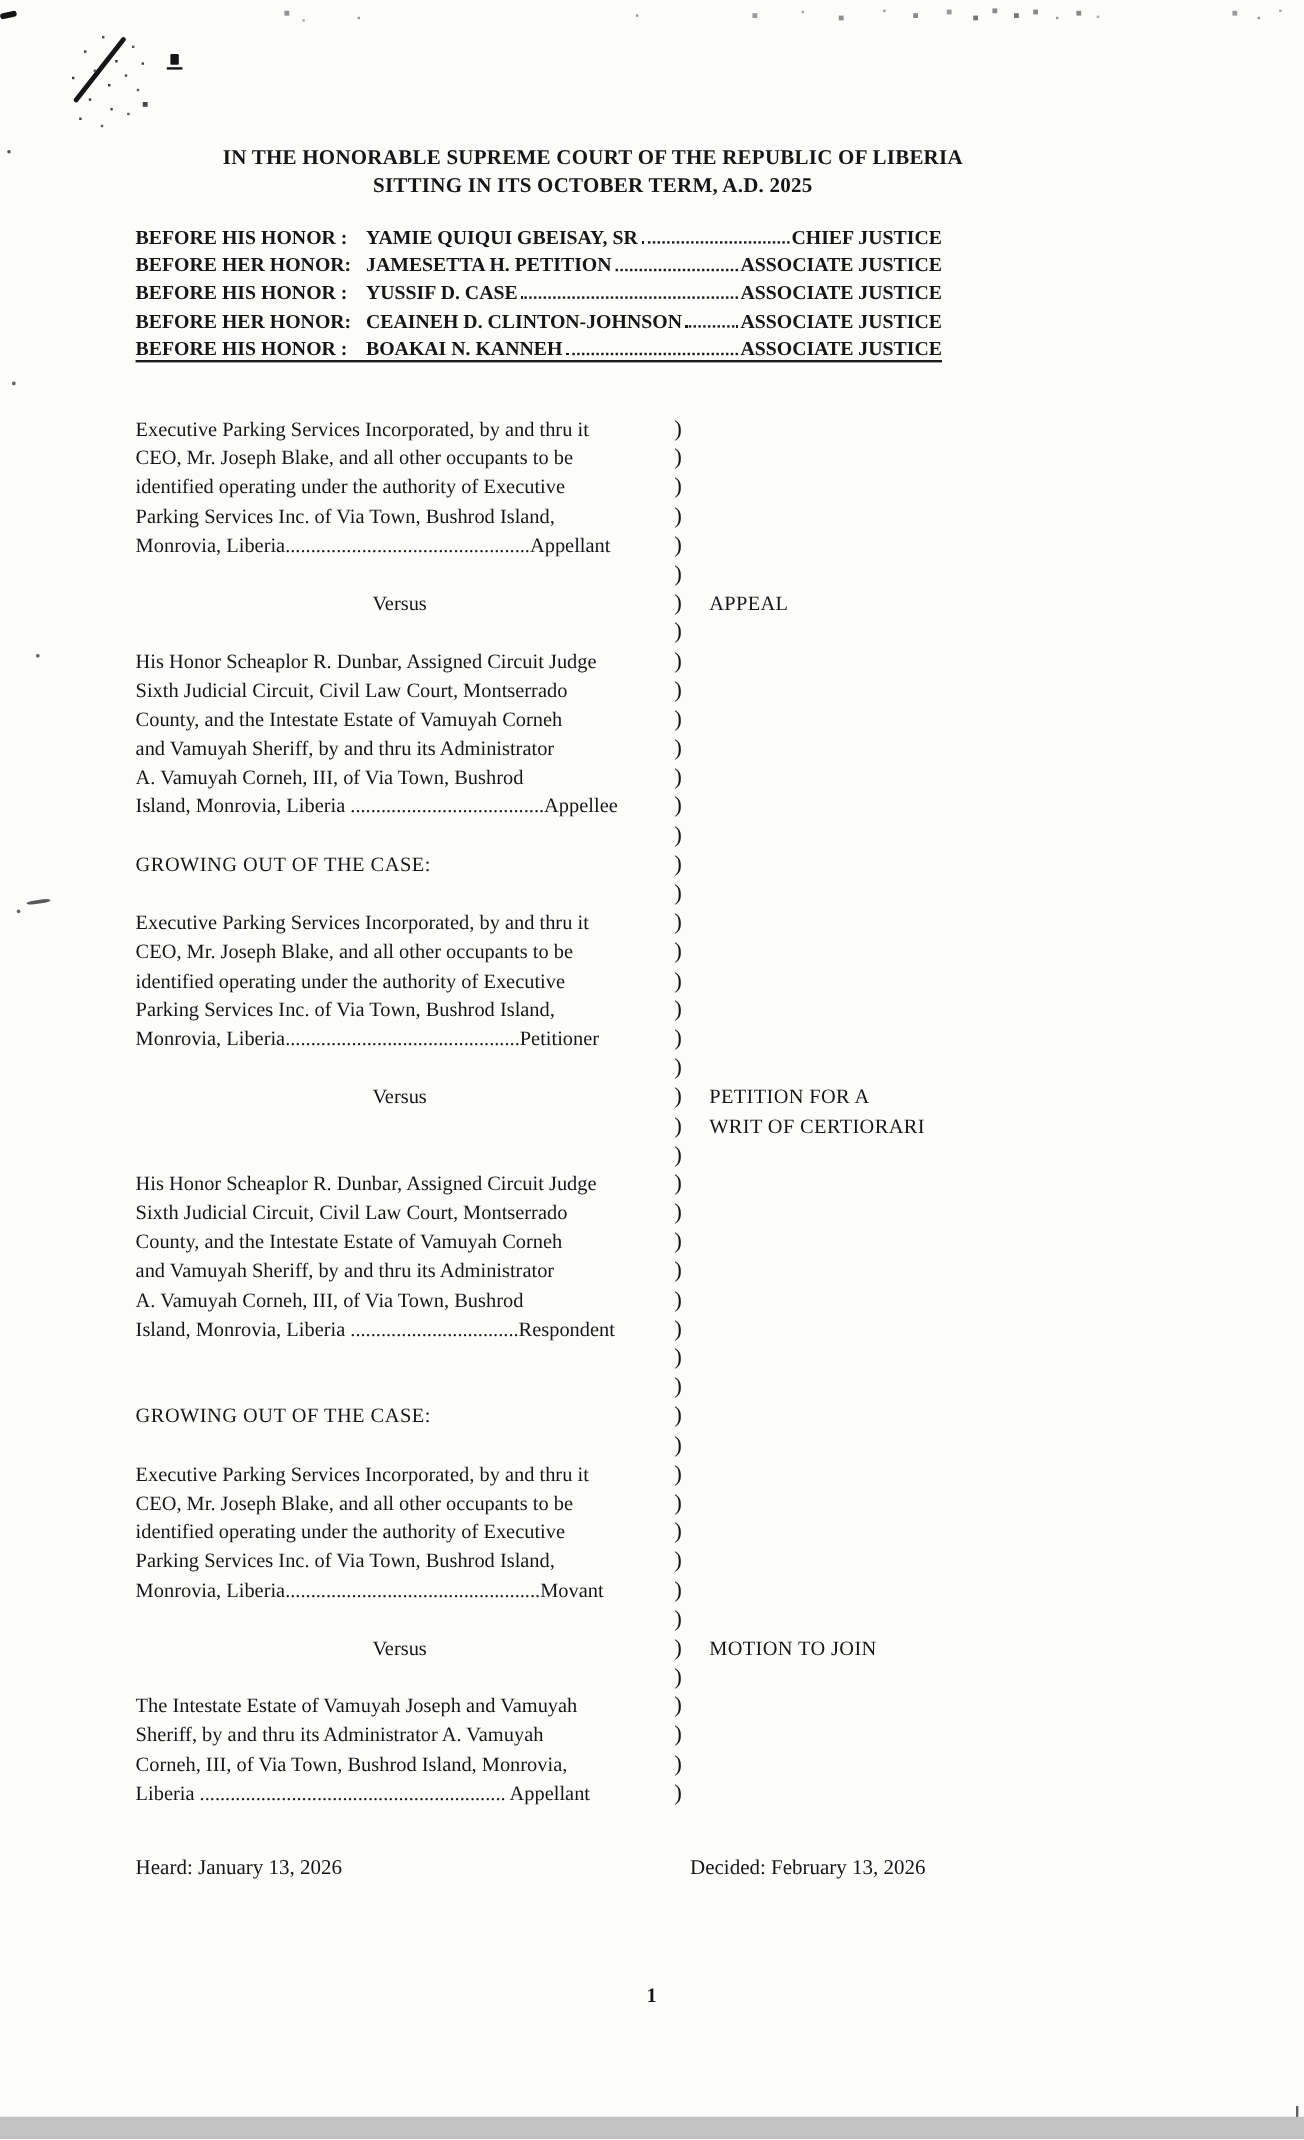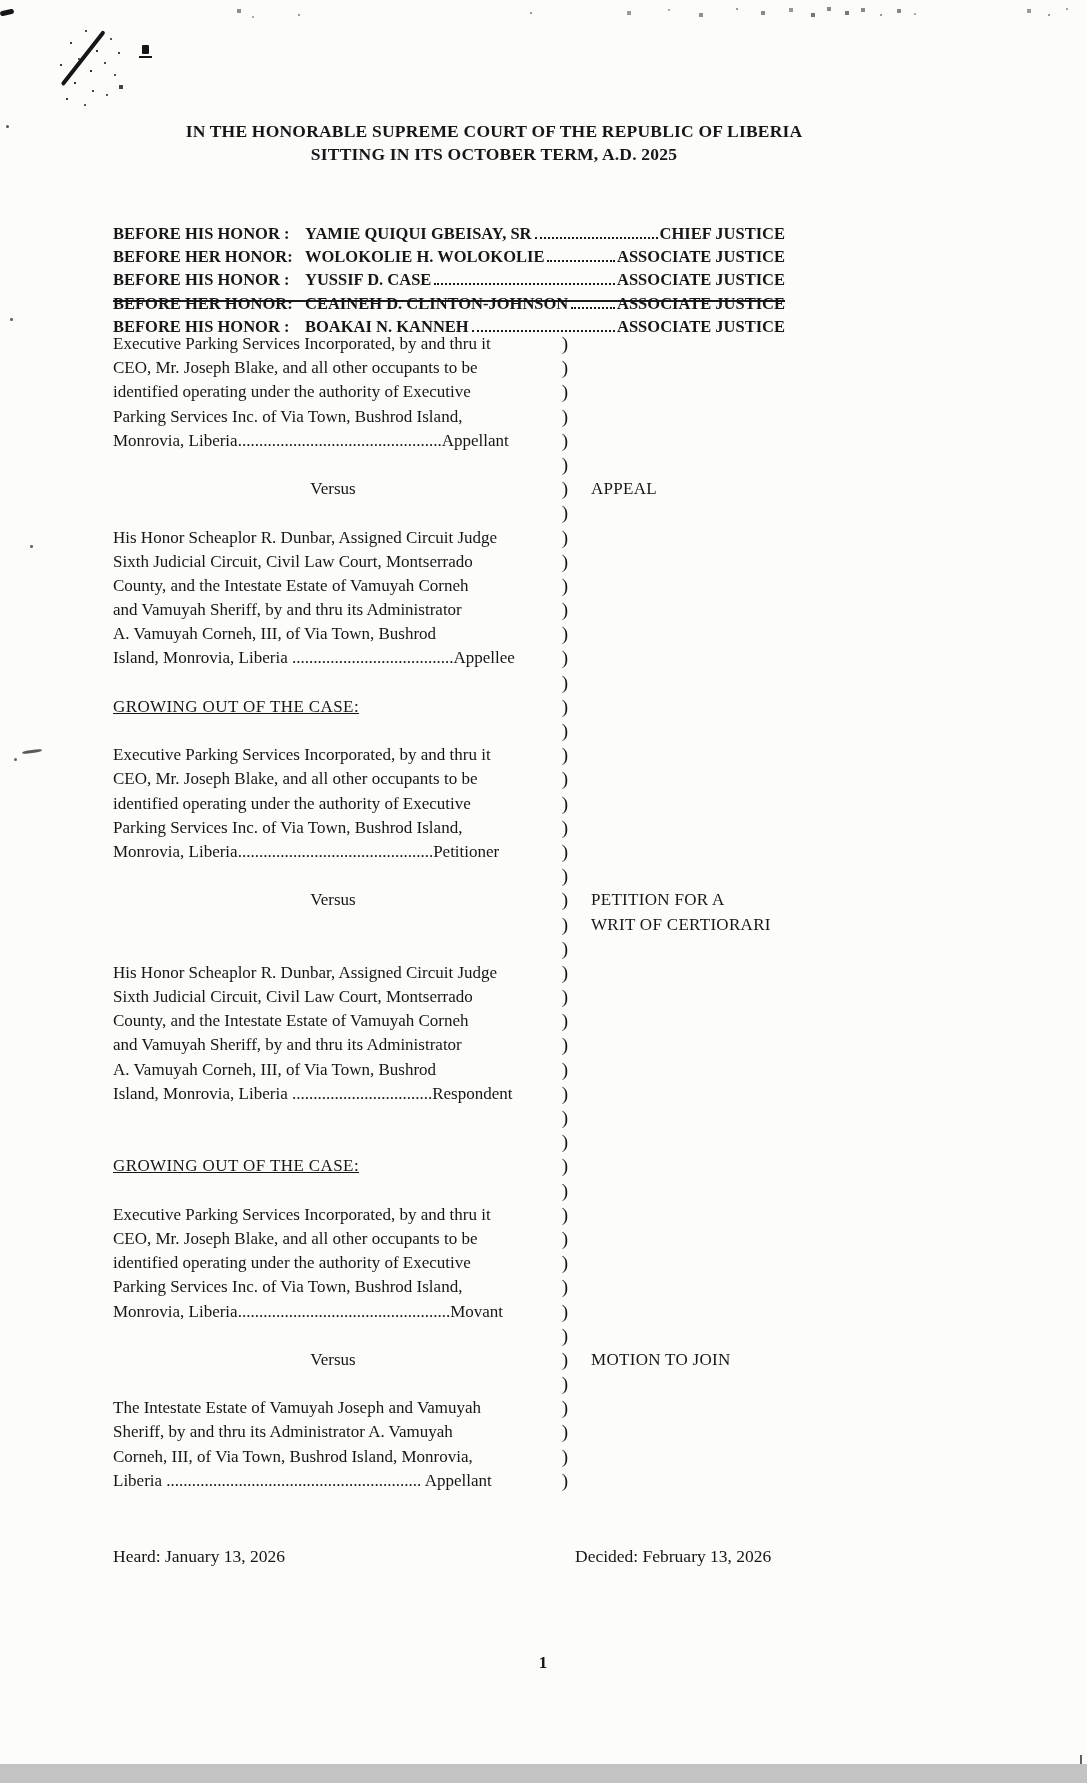--- a/index.html
+++ b/index.html
@@ -9,32 +9,32 @@
     background:#fcfcfb; color:#161616;
     font-family:"Liberation Serif", serif;
     overflow:hidden;
   }
   
   .header { position:absolute; left:113px; top:120px; width:762px; text-align:center;
             font-size:17.5px; line-height:23px; letter-spacing:.2px; font-weight:bold; }
   
   .bench { position:absolute; left:113px; top:186px; width:672px; font-size:16.5px; font-weight:bold; }
   .bench-row { display:flex; align-items:baseline; height:23.2px; line-height:23.2px; white-space:nowrap; }
-  .bench-row .prefix { width:192px; flex:none;margin-top:36px; }
+  .bench-row .prefix { width:192px; flex:none; }
   .bench-row .dots { flex:1; border-bottom:2.5px dotted #1b1b1b; margin:0 2px 5px 3px; min-width:10px; }
   .bench-row .title { flex:none; }
   .bench-row.underlined { border-bottom:2.5px solid #1b1b1b; }
   
-  .captions { position:absolute; left:113px; top:332px; width:920px; font-size:17px; }
+  .captions { position:absolute; left:113px; top:346px; width:920px; font-size:17px; }
   .cap-row { display:grid; grid-template-columns:440px 24px auto; height:24.2px; line-height:24.2px; }
   .cap-row .txt { white-space:nowrap; overflow:hidden; }
   .cap-row.versus .txt { text-align:center; overflow:visible; }
   .cap-row .paren { text-align:center; font-size:19px; }
   .cap-row .lbl { padding-left:14px; white-space:nowrap; letter-spacing:.3px; }
-  .cap-row.heading .txt span { border-bottom:2.3px solid #161616; letter-spacing:.4px; padding-bottom:18px;text-decoration:underline; }
+  .cap-row.heading .txt span { border-bottom:2.3px solid #161616; letter-spacing:.4px; padding-bottom:18px; }
   
   .footer { position:absolute; left:113px; top:1546px; width:760px; display:flex; font-size:17.5px;align-items:flex-end; }
   .footer .heard { width:462px; flex:none; }
   .page-number { position:absolute; left:528px; top:1653px; width:30px; text-align:center; font-size:17px; font-weight:bold; }
   
   .artifact { position:absolute; background:#161616; }
   .corner-tick { left:0px; top:10px; width:14px; height:5px; border-radius:3px; transform:rotate(-12deg); }
   .pen-stroke { left:62px; top:83px; width:68px; height:3.5px; border-radius:2px;
                 transform:rotate(-52deg); transform-origin:left center; }
   .speckles { left:0; top:0; width:2px; height:2px; background:transparent;
@@ -91,21 +91,21 @@
 
   <div class="bench">
       <div class="bench-row">
         <span class="prefix">BEFORE HIS HONOR :</span>
         <span class="name">YAMIE QUIQUI GBEISAY, SR</span>
         <span class="dots"></span>
         <span class="title">CHIEF JUSTICE</span>
       </div>
       <div class="bench-row">
         <span class="prefix">BEFORE HER HONOR:</span>
-        <span class="name">WOLOKOLIE H. WOLOKOLIE</span>
+        <span class="name">JAMESETTA H. PETITION</span>
         <span class="dots"></span>
         <span class="title">ASSOCIATE JUSTICE</span>
       </div>
       <div class="bench-row">
         <span class="prefix">BEFORE HIS HONOR :</span>
         <span class="name">YUSSIF D. CASE</span>
         <span class="dots"></span>
         <span class="title">ASSOCIATE JUSTICE</span>
       </div>
       <div class="bench-row">

